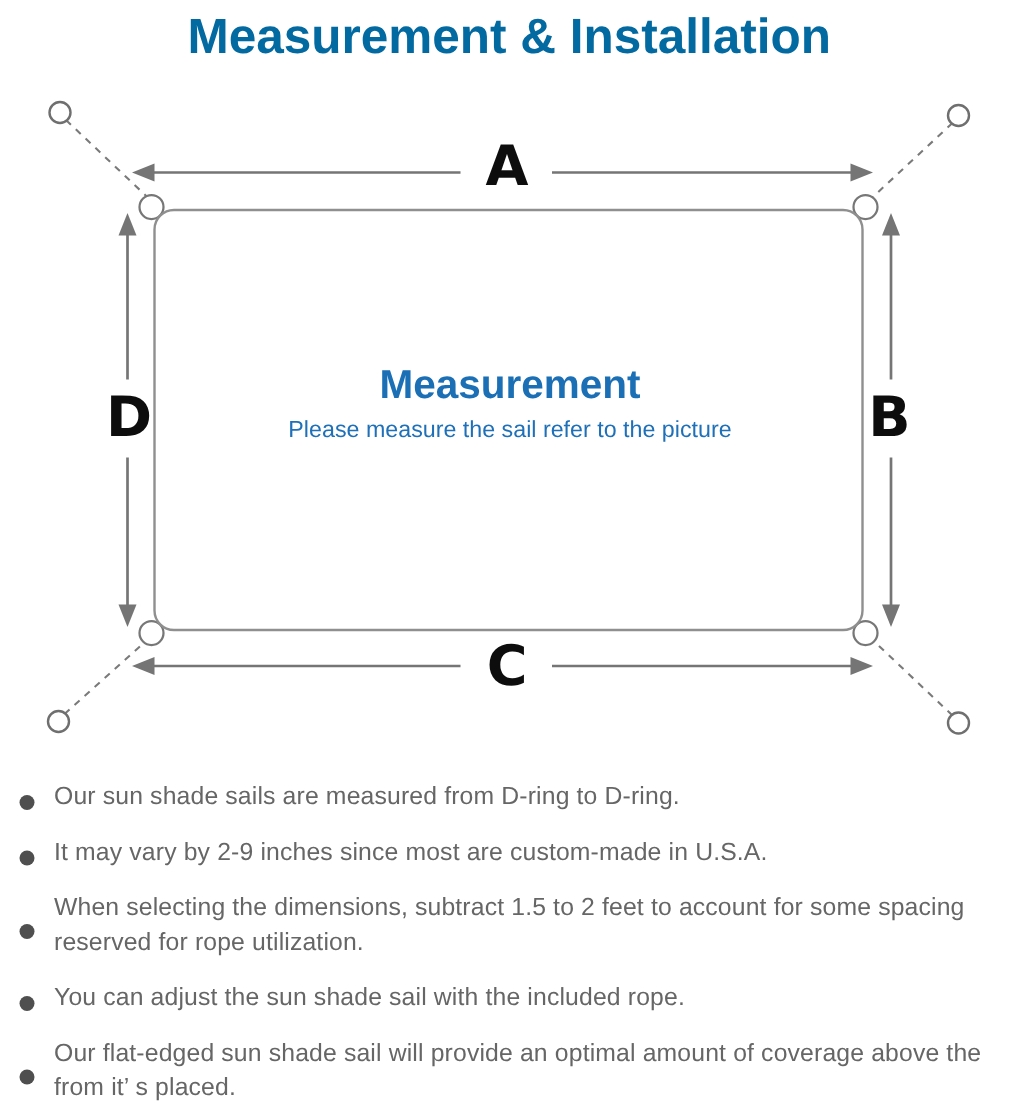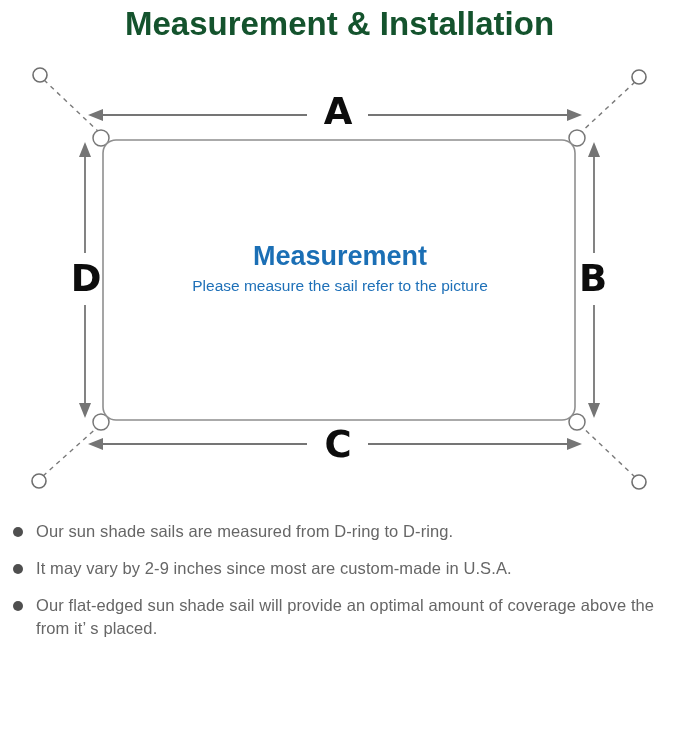--- a/index.html
+++ b/index.html
@@ -10,21 +10,21 @@
   }
   .page { position: relative; width: 679px; height: 739px; background: #ffffff; }
 
   .page-title {
     margin: 0;
     padding-top: 4px;
     text-align: center;
     font-size: 33px;
     font-weight: 700;
     letter-spacing: 0px;
-    color: #14532d;
+    color: #0369a1;
     line-height: 40px;
   }
 
   .diagram-wrap { position: absolute; left: 0; top: 58px; width: 679px; height: 450px; }
   svg { display: block; }
 
   .svg-label {
     font-family: "DejaVu Sans", "Liberation Sans", sans-serif;
     font-size: 37px;
     font-weight: 700;
@@ -45,21 +45,21 @@
 
   .notes {
     position: absolute;
     left: 10px; top: 520px;
     width: 660px;
     list-style: none;
     margin: 0; padding: 0;
   }
   .note-item {
     display: flex;
-    align-items: flex-start;
+    align-items: center;
     margin-bottom: 14px;
   }
   .note-bullet {
     flex: 0 0 auto;
     width: 10px; height: 10px;
     border-radius: 50%;
     background: #4f4f4f;
     margin: 7px 13px 0 3px;
   }
   .note-text {
@@ -139,17 +139,25 @@
     <li class="note-item">
       <span class="note-bullet"></span>
       <span class="note-text">Our sun shade sails are measured from D-ring to D-ring.</span>
     </li>
     <li class="note-item">
       <span class="note-bullet"></span>
       <span class="note-text">It may vary by 2-9 inches since most are custom-made in U.S.A.</span>
     </li>
     <li class="note-item">
       <span class="note-bullet"></span>
+      <span class="note-text">When selecting the dimensions, subtract 1.5 to 2 feet to account for some spacing reserved for rope utilization.</span>
+    </li>
+    <li class="note-item">
+      <span class="note-bullet"></span>
+      <span class="note-text">You can adjust the sun shade sail with the included rope.</span>
+    </li>
+    <li class="note-item">
+      <span class="note-bullet"></span>
       <span class="note-text">Our flat-edged sun shade sail will provide an optimal amount of coverage above the from it’ s placed.</span>
     </li>
   </ul>
 
 </div>
 
 </body></html>

